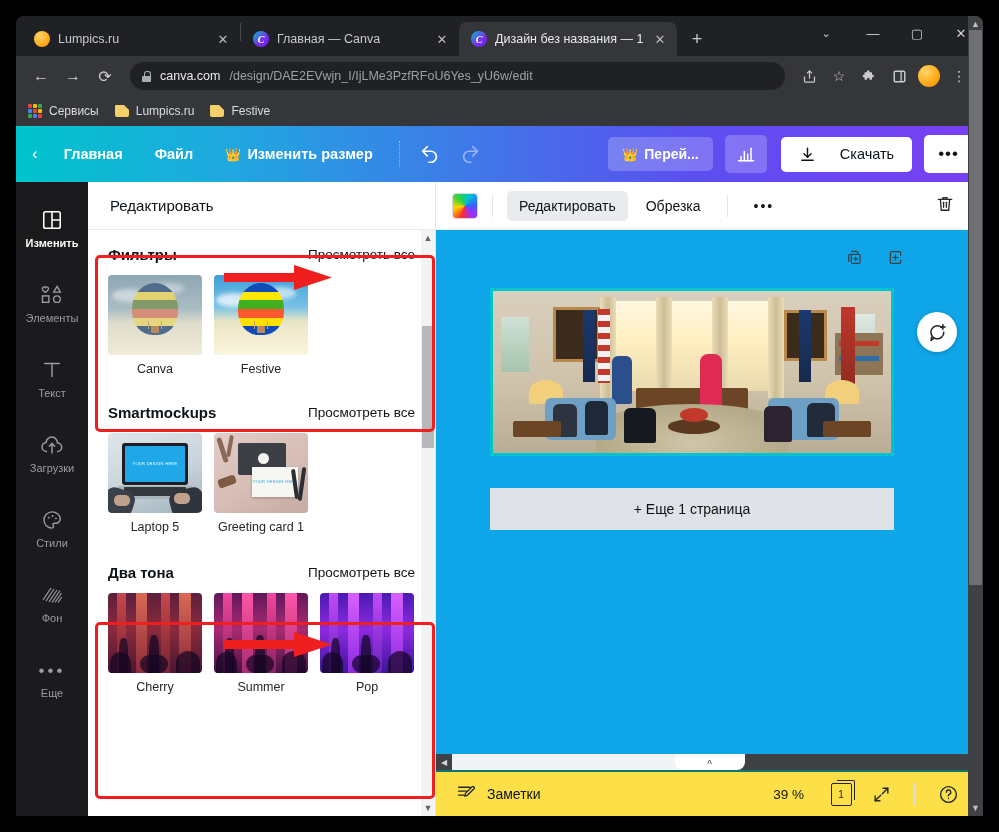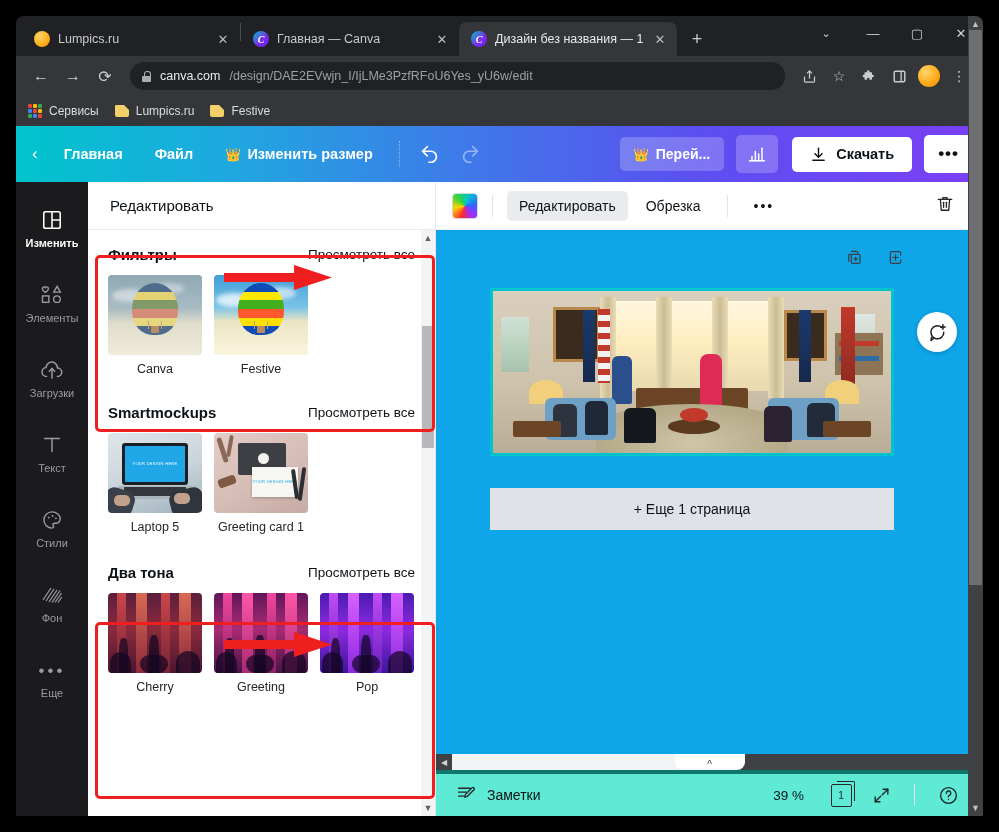--- a/index.html
+++ b/index.html
@@ -211,22 +211,22 @@
   .btn-icon-ghost {
     background: rgba(255,255,255,.22);
     border-radius: 5px;
     width: 42px; height: 38px;
     display: flex; align-items: center; justify-content: center;
   }
   .btn-white {
     background: #fff; color: #0e1318;
     border-radius: 5px;
     padding: 9px 18px;
-    font-size: 14.5px; font-weight: bold;
-    display: flex; align-items: center; gap: 9px;
+    font-size: 14.5px; font-weight: normal;
+    display: flex; align-items: center; gap: 24px;
     white-space: nowrap;
   }
   .btn-white.square { padding: 9px 14px; font-size: 17px; letter-spacing: 1px; }
 
   
   .app-body { flex: 1 1 auto; display: flex; min-height: 0; }
 
   
   .rail {
     width: 72px; background: #1b1b1d;
@@ -438,24 +438,24 @@
   .hs-track { flex: 1 1 auto; height: 16px; position: relative; }
   .hs-thumb { position: absolute; top: 0; height: 16px; background: #f2f3f5; }
   .collapse-tab {
     position: absolute; left: 50%; transform: translateX(-50%);
     top: 0; width: 70px; height: 16px;
     background: #fff; border-radius: 0 0 8px 8px;
     display: flex; align-items: flex-end; justify-content: center;
     color: #3d4043; font-size: 10px;
   }
   .statusbar {
-    height: 46px; background: #5eead4;
+    height: 46px; background: #fde047;
     display: flex; align-items: center;
     padding: 0 20px; gap: 10px;
-    border-top: 4px solid #0f766e;
+    border-top: 2px solid #0f766e;
   }
   .sb-left { display: flex; align-items: center; gap: 10px; font-size: 14px; color: #0e1318; }
   .sb-spacer { flex: 1 1 auto; }
   .sb-zoom { font-size: 13.5px; color: #0e1318; margin-right: 12px; }
   .sb-ico { width: 30px; height: 30px; display: flex; align-items: center; justify-content: center; color: #23272b; }
   .sb-pagebox {
     width: 21px; height: 23px; border: 1.6px solid #23272b; border-radius: 2px;
     display: flex; align-items: center; justify-content: center;
     font-size: 10px; position: relative;
   }
@@ -636,36 +636,36 @@
               <path d="M4.6 3.2c-1.2 0-2.1 1-2.1 2.1 0 1.9 2.6 3.4 3.3 3.8.7-.4 3.3-1.9 3.3-3.8 0-1.2-.9-2.1-2.1-2.1-.7 0-1.1.4-1.2.6-.1-.2-.5-.6-1.2-.6z"></path>
               <path d="M18.5 2.6l3.6 6.2h-7.2z"></path>
               <rect x="2.6" y="13" width="7" height="7"></rect>
               <circle cx="18.4" cy="16.5" r="3.6"></circle>
             </svg>
           </span>
           <span>Элементы</span>
         </div>
         <div class="rail-item">
           <span class="rail-ico">
-            <svg width="24" height="22" viewBox="0 0 24 22" fill="none" stroke="#9b9ca0" stroke-width="1.5" stroke-linecap="round" stroke-linejoin="round">
-              <path d="M6.5 17.5a4.5 4.5 0 0 1-.4-8.98A5.5 5.5 0 0 1 17.4 9a4.25 4.25 0 0 1 .1 8.5"></path>
-              <path d="M12 19V9.5"></path>
-                  <path d="M9.3 12.2L12 9.4l2.7 2.8"></path>
-            </svg>
-          </span>
-          <span>Загрузки</span>
-        </div>
-        <div class="rail-item">
-          <span class="rail-ico">
             <svg width="22" height="22" viewBox="0 0 24 24" fill="none" stroke="#9b9ca0" stroke-width="1.6" stroke-linecap="round">
                   <path d="M4 5h16"></path>
                   <path d="M12 5v14"></path>
                 </svg>
           </span>
           <span>Текст</span>
+        </div>
+        <div class="rail-item">
+          <span class="rail-ico">
+            <svg width="24" height="22" viewBox="0 0 24 22" fill="none" stroke="#9b9ca0" stroke-width="1.5" stroke-linecap="round" stroke-linejoin="round">
+              <path d="M6.5 17.5a4.5 4.5 0 0 1-.4-8.98A5.5 5.5 0 0 1 17.4 9a4.25 4.25 0 0 1 .1 8.5"></path>
+              <path d="M12 19V9.5"></path>
+                  <path d="M9.3 12.2L12 9.4l2.7 2.8"></path>
+            </svg>
+          </span>
+          <span>Загрузки</span>
         </div>
         <div class="rail-item">
           <span class="rail-ico">
             <svg width="22" height="22" viewBox="0 0 24 24" fill="none" stroke="#9b9ca0" stroke-width="1.5">
               <path d="M12 3.2a8.8 8.8 0 1 0 0 17.6c1.2 0 1.8-.8 1.8-1.6 0-.9-.8-1.3-.8-2.2 0-.8.7-1.4 1.6-1.4h1.6A4.9 4.9 0 0 0 21 10.6C21 6.5 16.9 3.2 12 3.2z"></path>
               <circle cx="8.4" cy="9.4" r="1.05" fill="#9b9ca0" stroke="none"></circle>
               <circle cx="12.6" cy="7.6" r="1.05" fill="#9b9ca0" stroke="none"></circle>
               <circle cx="16.3" cy="10.2" r="1.05" fill="#9b9ca0" stroke="none"></circle>
             </svg>
           </span>
@@ -822,21 +822,21 @@
                     <div class="duo-stripe" style="left:30%;width:12%;background:linear-gradient(180deg,#ff56a8,#a82a72)"></div>
                     <div class="duo-stripe" style="left:56%;width:10%;background:linear-gradient(180deg,#f0479c,#8a1f63)"></div>
                     <div class="duo-stripe" style="left:76%;width:12%;background:linear-gradient(180deg,#ff56a8,#a82a72)"></div>
                     <div class="duo-fig" style="left:12%;width:9%;height:44%"></div>
                     <div class="duo-fig" style="left:44%;width:10%;height:48%"></div>
                     <div class="duo-fig" style="left:2%;width:22%;height:26%;border-radius:14px 14px 0 0"></div>
                     <div class="duo-fig" style="left:34%;width:30%;height:22%;border-radius:10px"></div>
                     <div class="duo-fig" style="left:72%;width:26%;height:28%;border-radius:14px 14px 0 0"></div>
                   </div>
                 </div>
-                <div class="cap">Greeting</div>
+                <div class="cap">Summer</div>
               </div>
 
               <div class="thumb">
                 <div class="img" style="background:linear-gradient(180deg,#4a1bb0 0%,#8d2ae0 45%,#3d159b 100%)">
                   <div class="duo">
                     <div class="duo-stripe" style="left:10%;width:9%;background:linear-gradient(180deg,#c04cf5,#6a1fc0)"></div>
                     <div class="duo-stripe" style="left:30%;width:12%;background:linear-gradient(180deg,#d860ff,#8d2ae0)"></div>
                     <div class="duo-stripe" style="left:56%;width:10%;background:linear-gradient(180deg,#c04cf5,#6a1fc0)"></div>
                     <div class="duo-stripe" style="left:76%;width:12%;background:linear-gradient(180deg,#d860ff,#8d2ae0)"></div>
                     <div class="duo-fig" style="left:12%;width:9%;height:44%"></div>

